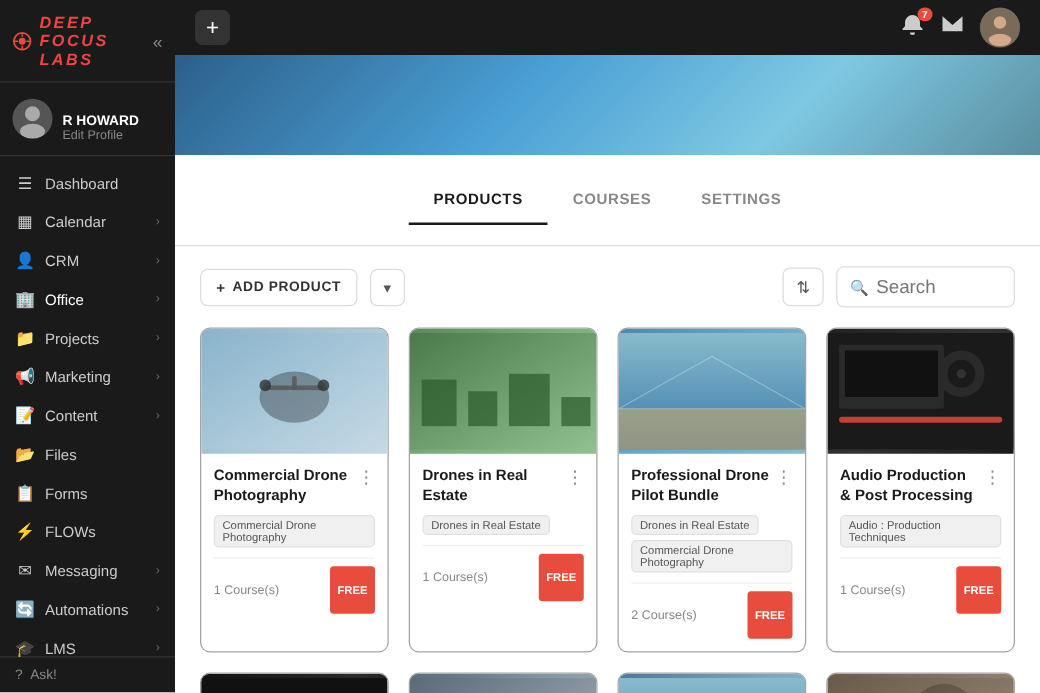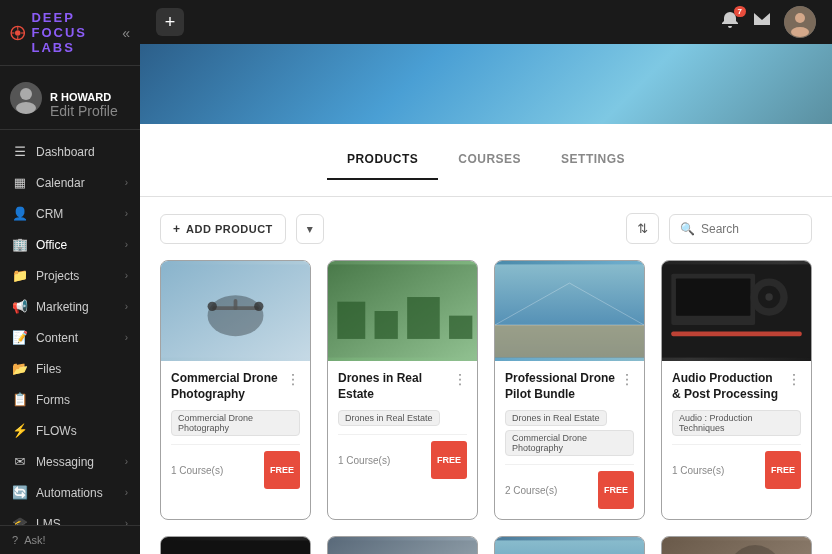--- a/index.html
+++ b/index.html
@@ -17,24 +17,25 @@
       overflow: hidden;
     }
     #sidebar-header {
       display: flex;
       align-items: center;
       padding: 10px 10px;
       border-bottom: 1px solid #333;
       gap: 6px;
     }
     .logo-text {
-      color: #8b5cf6;
+      color: #ef4444;
       font-size: 13px;
       font-weight: 700;
       letter-spacing: 2px;
+      font-style: italic;
     }
     .logo-icon {
       width: 28px;
       height: 28px;
     }
     .collapse-btn {
       margin-left: auto;
       color: #888;
       cursor: pointer;
       font-size: 14px;
@@ -50,21 +51,21 @@
       width: 32px;
       height: 32px;
       border-radius: 50%;
       background: #555;
       overflow: hidden;
       flex-shrink: 0;
     }
     .profile-avatar-small svg { width: 100%; height: 100%; }
     .profile-info { display: flex; flex-direction: column; margin-top: 15px; }
     .profile-name { color: white; font-size: 11px; font-weight: 700; }
-    .profile-edit { color: #888; font-size: 14px; }
+    .profile-edit { color: #888; font-size: 10px; }
     .sidebar-nav { flex: 1; overflow-y: auto; padding: 6px 0; }
     .nav-item {
       display: flex;
       align-items: center;
       padding: 8px 12px;
       color: #ccc;
       font-size: 12px;
       cursor: pointer;
       gap: 8px;
       position: relative;
@@ -452,21 +453,21 @@
           <span>+</span>
           <span style="font-size:11px;font-weight:700;letter-spacing:0.5px;text-align:center;">ADD PRODUCT</span>
         </button>
         <button class="dropdown-btn">▾</button>
         <div class="toolbar-spacer"></div>
         <button class="sort-btn">
           <span>⇅</span>
         </button>
         <div class="search-box">
           <span>🔍</span>
-          <input type="text" style="border: none; outline: none; font-size: 12px; color: #8b5cf6; background: transparent; width: 100px;" placeholder="Search">
+          <input type="text" style="border: none; outline: none; font-size: 15px; color: #8b5cf6; background: transparent; width: 100px;" placeholder="Search">
         </div>
       </div>
 
       <div id="products-grid">
 
         <div class="product-card">
           <div class="product-image img-drone-1">
             <svg width="100%" height="100" viewBox="0 0 160 100" xmlns="http://www.w3.org/2000/svg">
               <defs>
                   <linearGradient id="d1" x1="0" y1="0" x2="1" y2="1">

